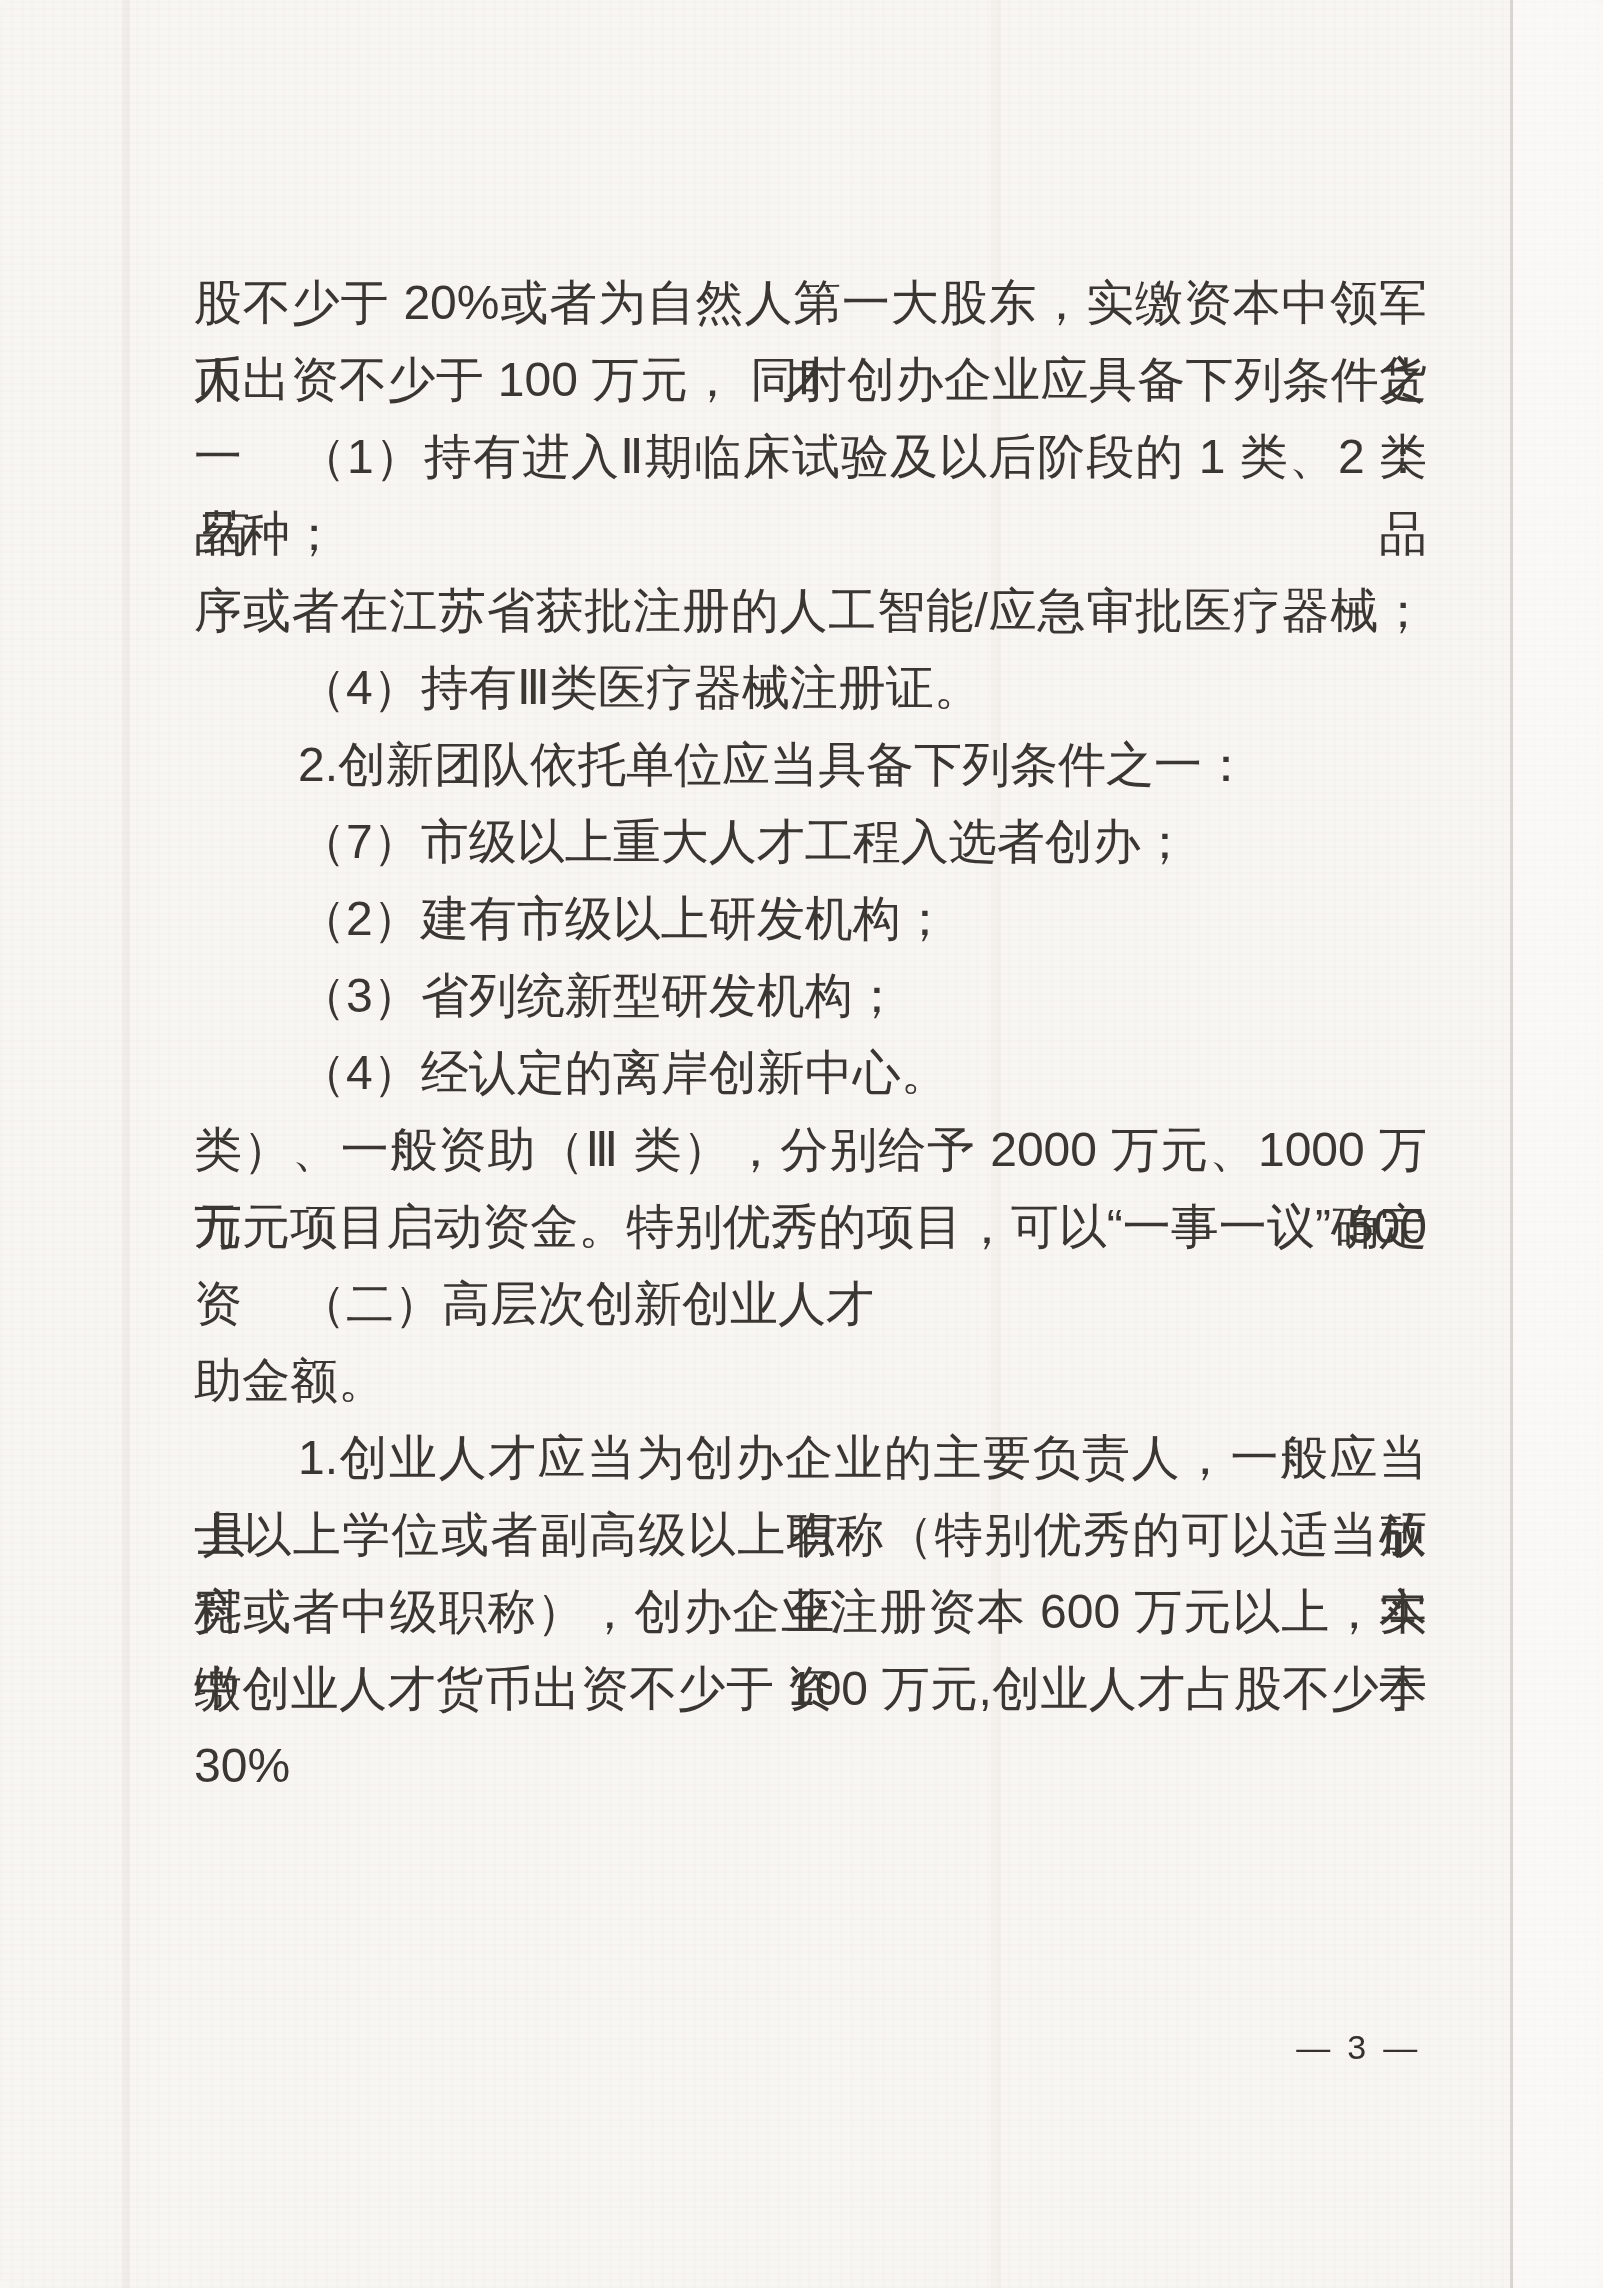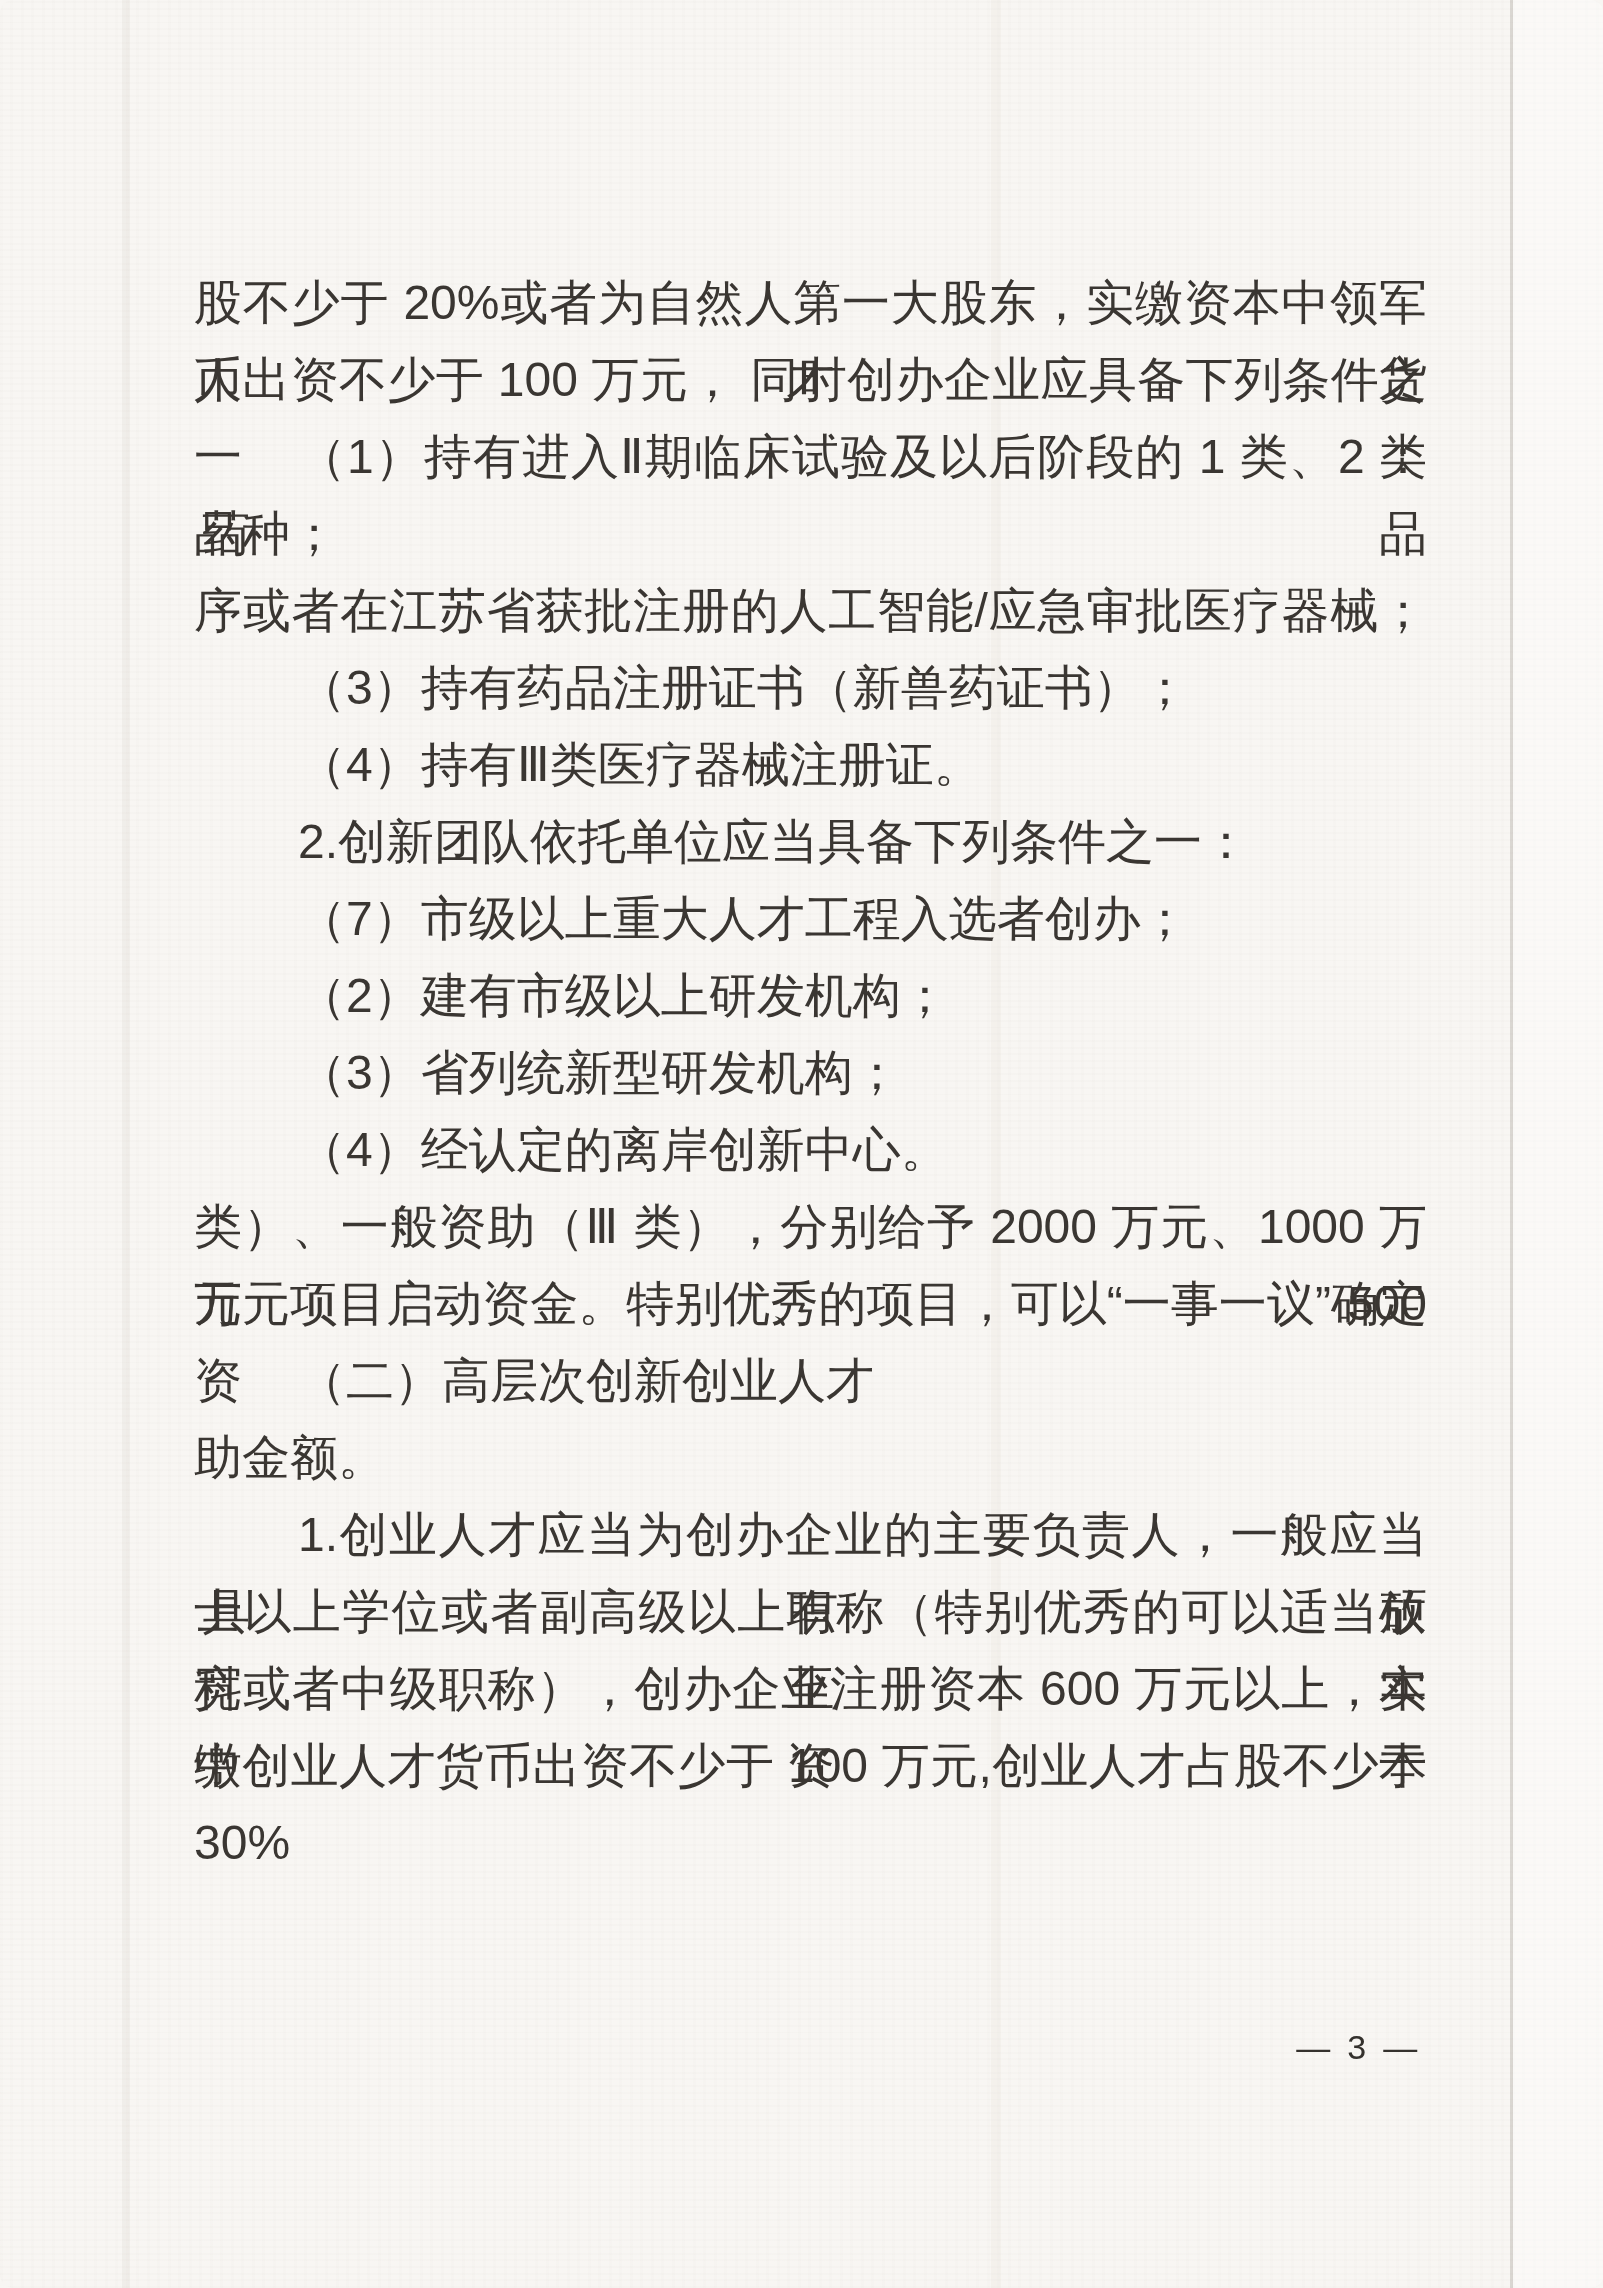--- a/index.html
+++ b/index.html
@@ -98,21 +98,20 @@
   <div class="streak-mid"></div>
   <div class="crease"></div>
   <div class="edge-band"></div>
 
   <div class="content">
     <div class="ln fill">股不少于 20%或者为自然人第一大股东，实缴资本中领军人才货</div>
     <div class="ln fill">币出资不少于 100 万元， 同时创办企业应具备下列条件之一：</div>
     <div class="ln fill indent">（1）持有进入Ⅱ期临床试验及以后阶段的 1 类、2 类药品</div>
     <div class="ln">品种；</div>
     <div class="ln fill">序或者在江苏省获批注册的人工智能/应急审批医疗器械；</div>
-    <div class="ln indent">（3）持有药品注册证书（新兽药证书）；</div>
     <div class="ln indent">（4）持有Ⅲ类医疗器械注册证。</div>
     <div class="ln indent">2.创新团队依托单位应当具备下列条件之一：</div>
     <div class="ln indent">（7）市级以上重大人才工程入选者创办；</div>
     <div class="ln indent">（2）建有市级以上研发机构；</div>
     <div class="ln indent">（3）省列统新型研发机构；</div>
     <div class="ln indent">（4）经认定的离岸创新中心。</div>
     <div class="ln fill">类）、一般资助（Ⅲ 类），分别给予 2000 万元、1000 万元、500</div>
     <div class="ln fill">万元项目启动资金。特别优秀的项目，可以“一事一议”确定资</div>
     <div class="ln indent">（二）高层次创新创业人才</div>
     <div class="ln">助金额。</div>

